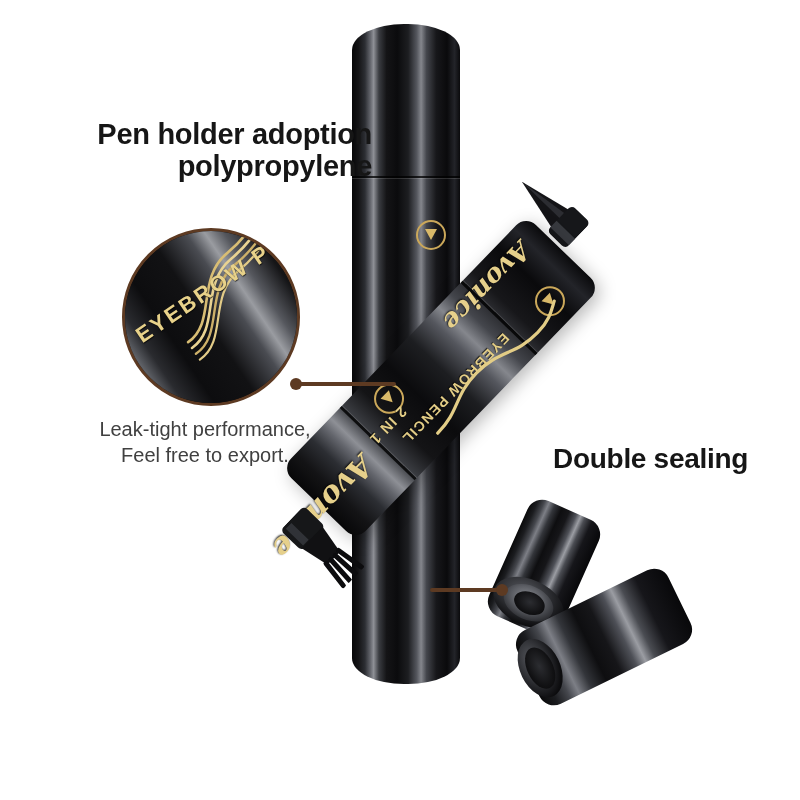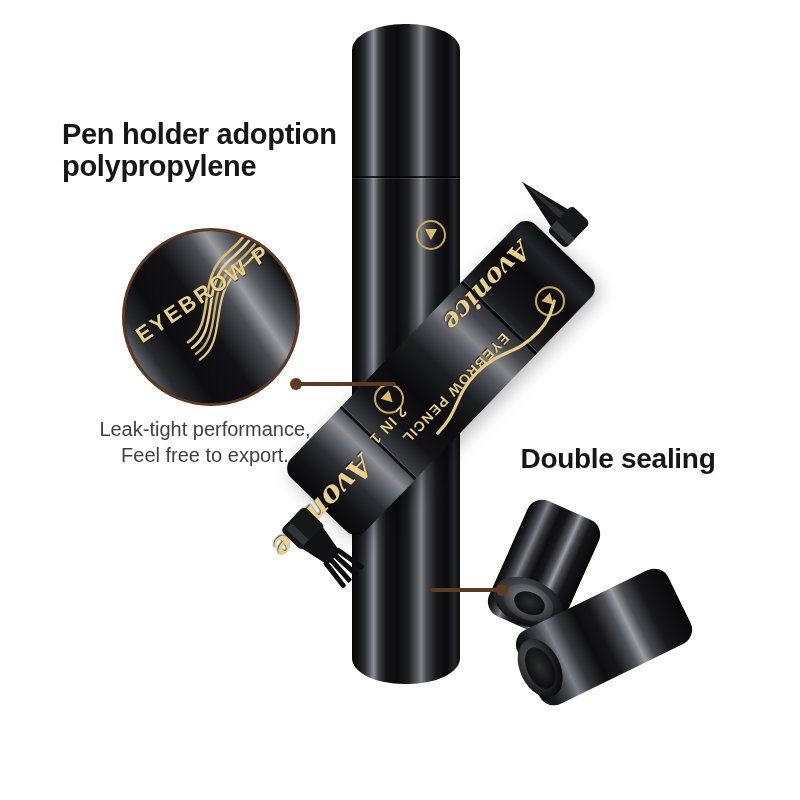--- a/index.html
+++ b/index.html
@@ -26,28 +26,28 @@
     font-weight: 700;
     color: #161616;
     letter-spacing: -0.3px;
     line-height: 1.12;
     white-space: pre-line;
   }
   #heading-left {
     left: 62px;
     top: 118px;
     font-size: 29px;
-    text-align: left;
+    text-align: right;
     width: 310px;
   }
   #heading-right {
     left: 488px;
     top: 443px;
     font-size: 28px;
-    text-align: center;
+    text-align: right;
     width: 260px;
   }
   .caption {
     position: absolute;
     font-weight: 400;
     color: #404040;
     font-size: 20px;
     line-height: 1.3;
     text-align: center;
     white-space: pre-line;

